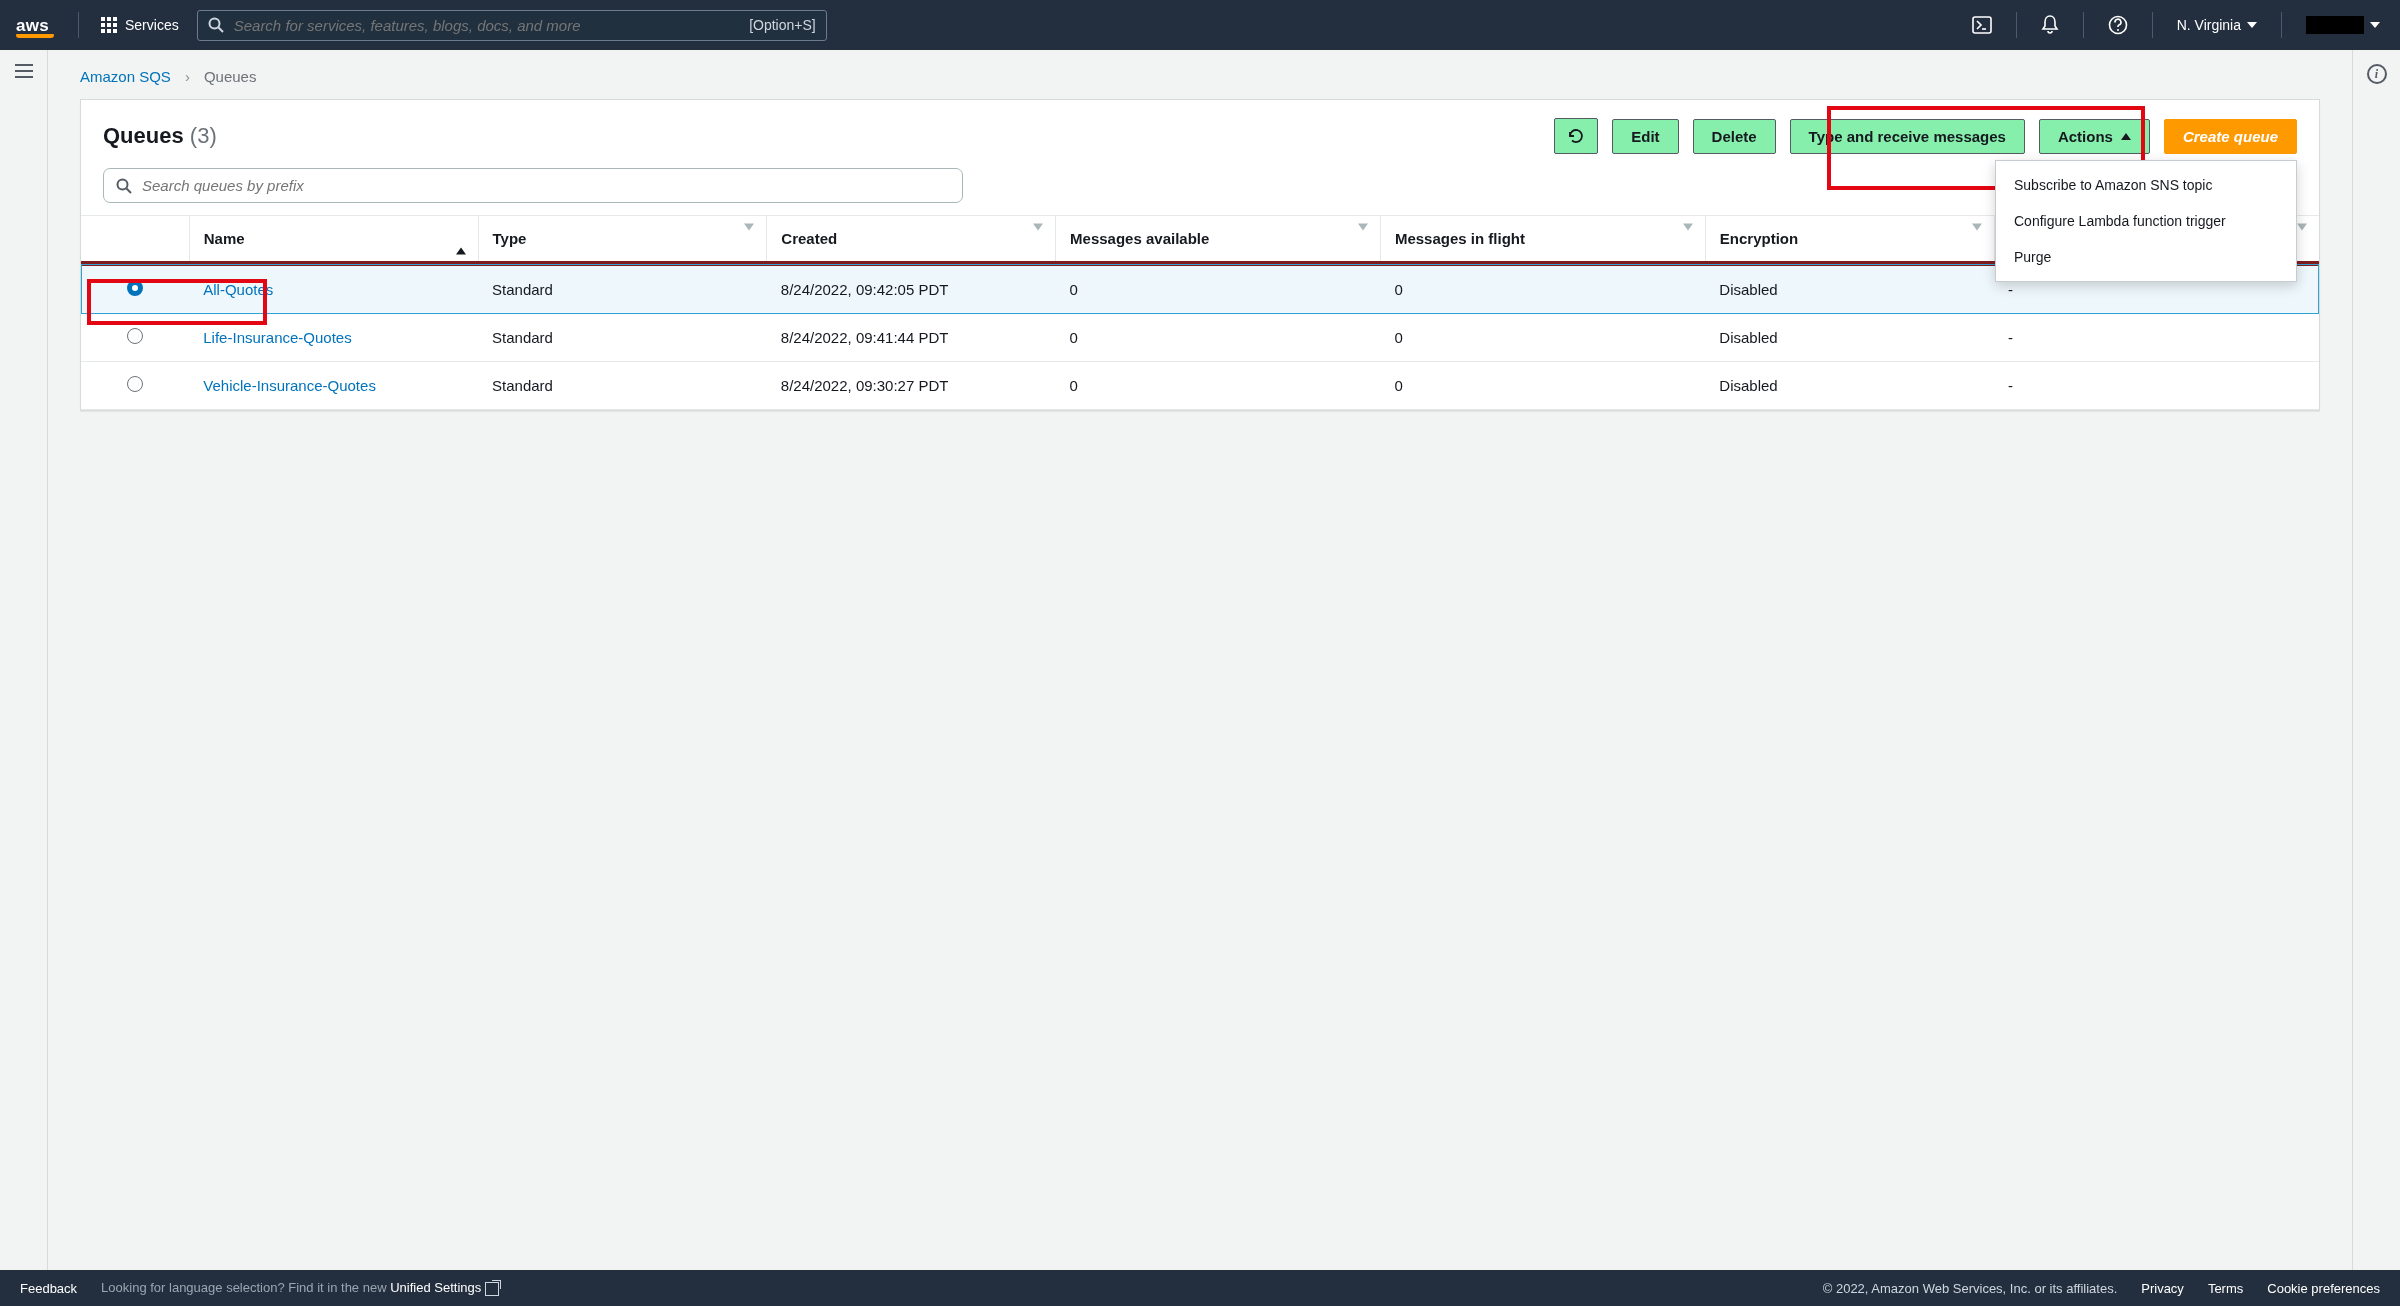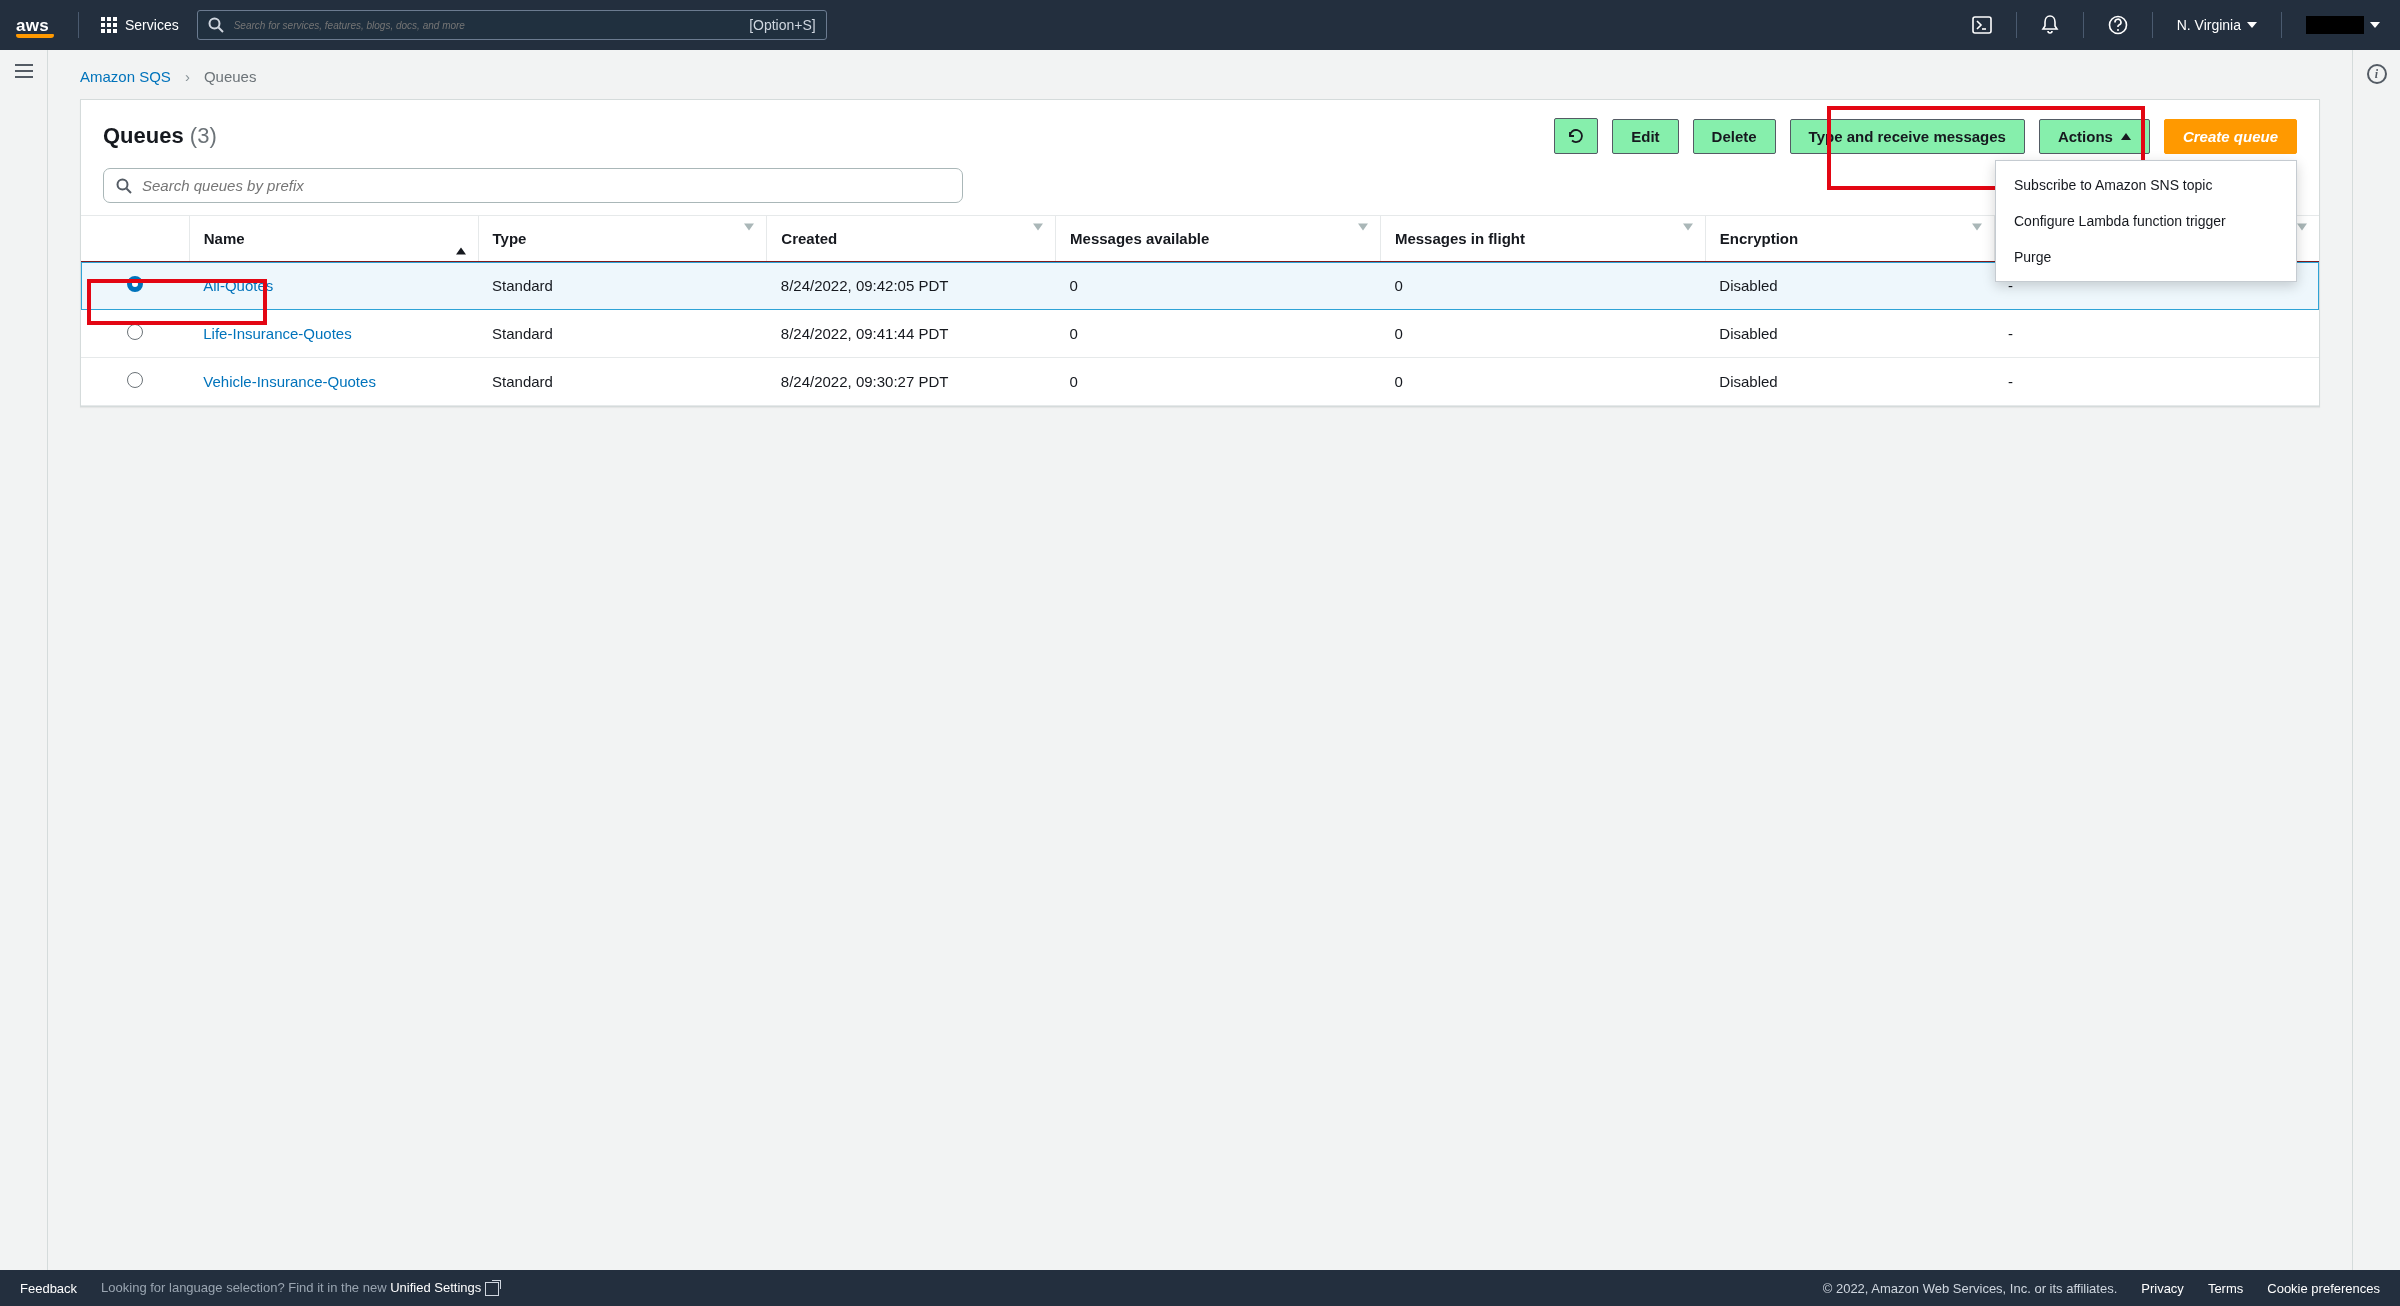--- a/index.html
+++ b/index.html
@@ -17,21 +17,21 @@
   .topnav .services { display:flex; align-items:center; gap:8px; cursor:pointer; padding:0 8px;}
   .topnav .grid-icon { display:grid; grid-template-columns:repeat(3,4px); grid-template-rows:repeat(3,4px); gap:2px;}
   .topnav .grid-icon span{background:#fff;width:4px;height:4px;}
   .topnav .search {
     flex:0 0 630px; display:flex; align-items:center; gap:10px;
     border:1px solid #6b7b90; border-radius:3px; padding:6px 10px; color:#8a94a6;
     background:#20303f; position:relative;
   }
   .topnav .search input {
     background:transparent; border:none; outline:none; color:#cfd6df; font-style:italic;
-    font-size:10px; flex:1;
+    font-size:15px; flex:1;
   }
   .topnav .search .shortcut{color:#cfd6df; font-size:14px;}
   .topnav .spacer{flex:1;}
   .topnav .icon-btn{padding:6px 10px; cursor:pointer; display:flex; align-items:center;}
   .topnav .region, .topnav .user { display:flex; align-items:center; gap:6px; padding:0 10px; cursor:pointer;}
   .topnav .user .blackbox{width:58px;height:18px;background:#000;}
   .tri-down{width:0;height:0;border-left:5px solid transparent;border-right:5px solid transparent;border-top:6px solid #fff;}
 
   svg{display:block;}
 
@@ -73,21 +73,21 @@
 
   
   .panel-search{padding:0 22px 12px;}
   .panel-search .box{border:1px solid #aab7b8;border-radius:7px;display:flex;align-items:center;gap:10px;padding:8px 12px;width:860px;max-width:100%;}
   .panel-search input{flex:1;border:none;outline:none;font-size:15px;font-style:italic;color:#6c7378;}
 
   
   table.data{width:100%;border-collapse:collapse;font-size:15px;}
   table.data thead th{
     text-align:left;font-weight:700;padding:14px 14px;border-top:1px solid #e6e9ea;
-    border-bottom:1px solid #7f1d1d;vertical-align:top;position:relative;
+    border-bottom:5px solid #7f1d1d;vertical-align:top;position:relative;
   }
   table.data thead th .sort{position:absolute;right:12px;top:50%;transform:translateY(-50%);}
   .sort-tri-down{width:0;height:0;border-left:5px solid transparent;border-right:5px solid transparent;border-top:7px solid #aab7b8;}
   .sort-tri-up{width:0;height:0;border-left:5px solid transparent;border-right:5px solid transparent;border-bottom:7px solid #16191f;}
   table.data thead th:not(:first-child){border-left:1px solid #e6e9ea;}
   table.data tbody td{padding:14px 14px;border-bottom:1px solid #e6e9ea;vertical-align:middle;}
   table.data tbody tr.selected{background:#eef7fc;outline:1px solid #2ea3d6;outline-offset:-1px;}
   .q-link{color:#0073bb;text-decoration:none;}
   .radio{appearance:none;-webkit-appearance:none;width:16px;height:16px;border:1px solid #6c7378;border-radius:50%;display:inline-block;position:relative;cursor:pointer;background:#fff;}
   .radio:checked{border-color:#0073bb;border-width:5px;}

